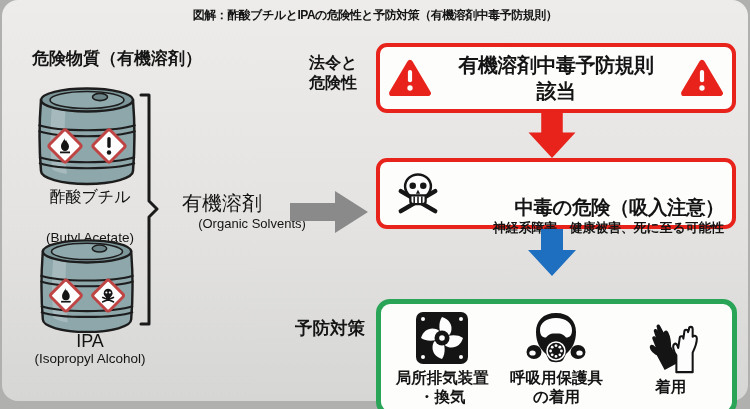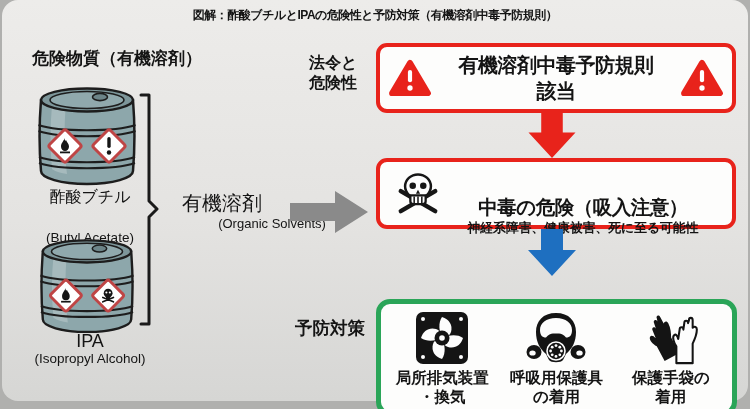--- a/index.html
+++ b/index.html
@@ -23,21 +23,21 @@
 
   .drum1{left:32px;top:84px;width:106px;height:102px;}
   .drum2{left:32px;top:237px;width:106px;height:96px;}
   .drum-label-ja1{left:8px;top:187px;width:160px;font-size:16px;}
   .drum-label-en1{left:8px;top:206px;width:160px;font-size:13.5px;margin-top:24px;}
   .drum-label-ja2{left:8px;top:331px;width:160px;font-size:18px;}
   .drum-label-en2{left:8px;top:351px;width:160px;font-size:13.5px;}
 
   .bracket{left:133px;top:93px;width:26px;height:233px;}
   .group-ja{left:152px;top:190px;width:136px;font-size:20px;}
-  .group-en{left:160px;top:216px;width:144px;font-size:13px;padding-left:38px;}
+  .group-en{left:140px;top:216px;width:144px;font-size:13px;padding-left:38px;}
 
   .gray-arrow{left:288px;top:189px;width:80px;height:46px;color:var(--arrow-gray,#8a8a8a);}
   .law-label{left:307px;top:53px;font-size:16px;line-height:20px;font-weight:bold;}
   .prevention-label{left:293px;top:316px;font-size:17.5px;font-weight:bold;font-family:Liberation Serif, serif;}
 
   .law-box{
     left:374px;top:43px;width:360px;height:70px;box-sizing:border-box;
     border:4px solid var(--red,#e8231b);border-radius:11px;background:#fdfdfc;
     display:flex;align-items:center;padding:16px 9px;
   }
@@ -46,21 +46,21 @@
 
   .red-arrow{left:522px;top:112px;width:56px;height:47px;color:var(--red,#e8231b);}
   .blue-arrow{left:522px;top:228px;width:56px;height:50px;color:var(--blue,#1e6fc0);}
 
   .danger-box{
     left:374px;top:158px;width:360px;height:71px;box-sizing:border-box;
     border:4px solid var(--red,#e8231b);border-radius:11px;background:#fdfdfc;
     display:flex;align-items:center;padding:0 8px;
   }
   .skull{width:48px;height:44px;flex:0 0 auto;margin-left:6px;}
-  .danger-text{flex:1;text-align:center;margin-top:44px;}
+  .danger-text{flex:1;text-align:right;margin-top:44px;}
   .danger-title{font-weight:bold;font-size:19.5px;line-height:24px;letter-spacing:-0.5px;}
   .danger-sub{font-weight:bold;font-size:12.8px;line-height:17px;}
 
   .prevention-box{
     left:374px;top:277px;width:361px;height:117px;box-sizing:border-box;
     border:5px solid var(--green,#2aa558);border-radius:14px;background:#fdfdfc;
     display:flex;justify-content:space-around;align-items:center;padding:2px 4px 0;margin-top:22px;
   }
   .p-item{width:118px;display:flex;flex-direction:column;align-items:center;gap:3px;}
   .p-icon{height:54px;}
@@ -236,19 +236,18 @@
     </div>
 
     <div class="p-item">
       <svg class="p-icon" viewBox="0 0 64 58">
         <g transform="rotate(-28 24 34)">
           <path d="M16,52 L16,34 C13,30 12,24 14,22 C16,20.5 18,22 19,26 L20,17 C20,13.5 24,13.5 24,17 L25,11 C25,7.5 29,7.5 29,11 L30,8 C30,4.5 34,4.5 34,8 L34,16 C36,14 38.5,15 38.5,18 C38.5,24 36,29 34,33 L34,52 Z" fill="#141414"></path>
         </g>
         <path d="M38,56 L38,38 C35,34 33.5,28 35.5,26 C37.5,24.5 39,26 40,30 L41.5,20 C41.5,16.5 45.5,16.5 45.5,20 L46.5,13 C46.5,9.5 50.5,9.5 50.5,13 L51.5,10 C51.5,6.5 55.5,6.5 55.5,10 L55.5,18 C57.5,16 60,17 60,20 C60,26 57.5,31 55.5,35 L55.5,56 Z" fill="#fdfdfd" stroke="#141414" stroke-width="2.2" stroke-linejoin="round"></path>
       </svg>
       <div class="p-cap">
-        <div>保護手袋の</div>
         <div>着用</div>
       </div>
     </div>
 
   </div>
 </div>
 
 </body></html>

